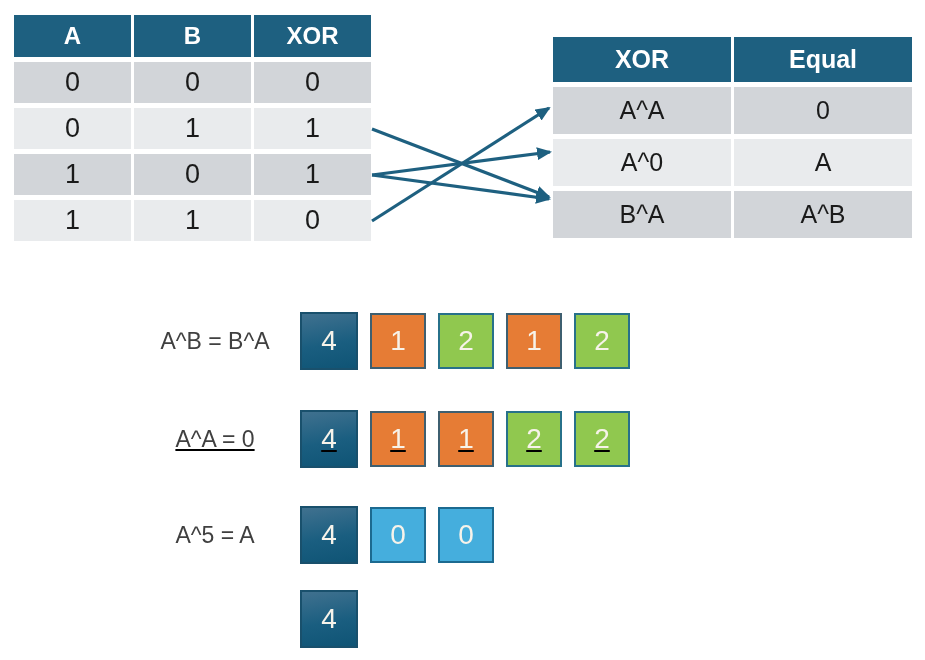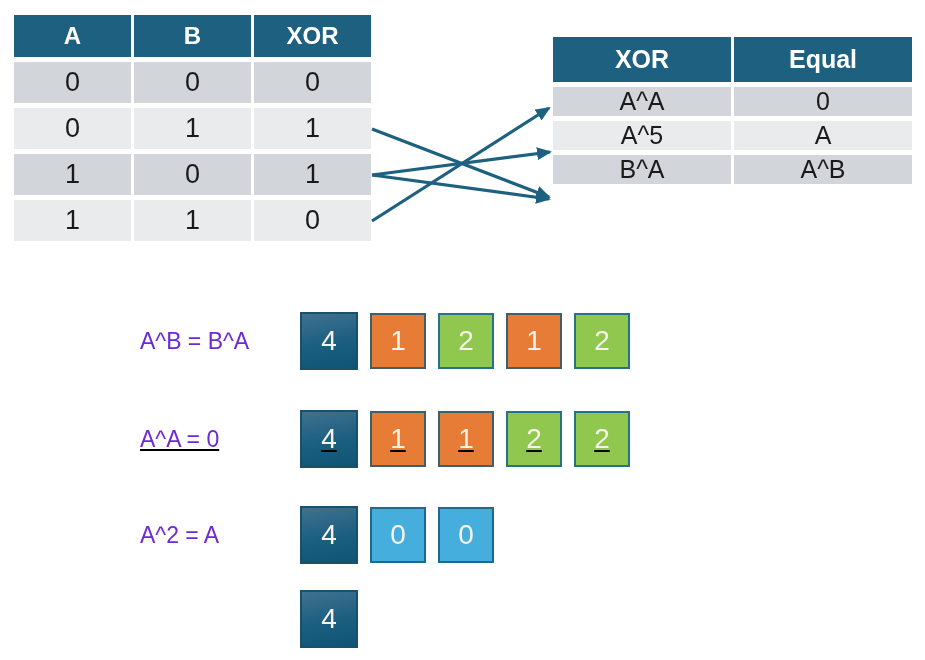--- a/index.html
+++ b/index.html
@@ -24,31 +24,31 @@
   }
   .row-gray  .tcell { background:#D2D5D9; }
   .row-light .tcell { background:#E9EBED; }
 
   #left-table  { left:14px;  top:15px;  width:357px; }
   #left-table  .thead { height:42px; }
   #left-table  .trow.data { height:41px; }
 
   #right-table { left:553px; top:37px;  width:359px; }
   #right-table .thead { height:45px; }
-  #right-table .trow.data { height:29px; }
+  #right-table .trow.data { height:47px; }
   #right-table .tcell { font-size:25px; }
 
   
   #arrows-svg { position:absolute; left:0; top:0; pointer-events:none; }
 
   
   .demo-row { position:absolute; left:0; display:flex; align-items:center; }
   .demo-label {
-    width:150px; margin-left:140px; text-align:left;
-    font-size:23px; color:#6d28d9; white-space:nowrap;
+    width:150px; margin-left:140px; text-align:center;
+    font-size:23px; color:#404040; white-space:nowrap;
   }
   .boxes { display:flex; gap:12px; align-items:center; margin-left:10px; }
   .box {
     width:52px; height:52px; border:2px solid #2B7189;
     display:flex; align-items:center; justify-content:center;
     font-size:28px; color:#F7F3EA; box-sizing:content-box;
   }
   .box-dark {
     width:54px; height:54px;
     background: linear-gradient(170deg, #40718F 0%, #1A5E80 55%, #0F5475 100%);
@@ -99,21 +99,21 @@
   <div class="ttable" id="right-table">
     <div class="trow thead">
       <div class="tcell">XOR</div>
       <div class="tcell">Equal</div>
     </div>
     <div class="trow data row-gray">
       <div class="tcell">A^A</div>
       <div class="tcell">0</div>
     </div>
     <div class="trow data row-light">
-      <div class="tcell">A^5</div>
+      <div class="tcell">A^0</div>
       <div class="tcell">A</div>
     </div>
     <div class="trow data row-gray">
       <div class="tcell">B^A</div>
       <div class="tcell">A^B</div>
     </div>
   </div>
 
   <svg id="arrows-svg" width="925" height="660" viewBox="0 0 925 660">
     <defs>
@@ -143,21 +143,21 @@
     <div class="boxes">
       <div class="box box-dark">4</div>
       <div class="box box-orange">1</div>
       <div class="box box-orange">1</div>
       <div class="box box-green">2</div>
       <div class="box box-green">2</div>
     </div>
   </div>
 
   <div class="demo-row" id="demo-row-3">
-    <div class="demo-label">A^2 = A</div>
+    <div class="demo-label">A^5 = A</div>
     <div class="boxes">
       <div class="box box-dark">4</div>
       <div class="box box-blue">0</div>
       <div class="box box-blue">0</div>
     </div>
   </div>
 
   <div class="demo-row" id="demo-row-4">
     <div class="demo-label"></div>
     <div class="boxes">

